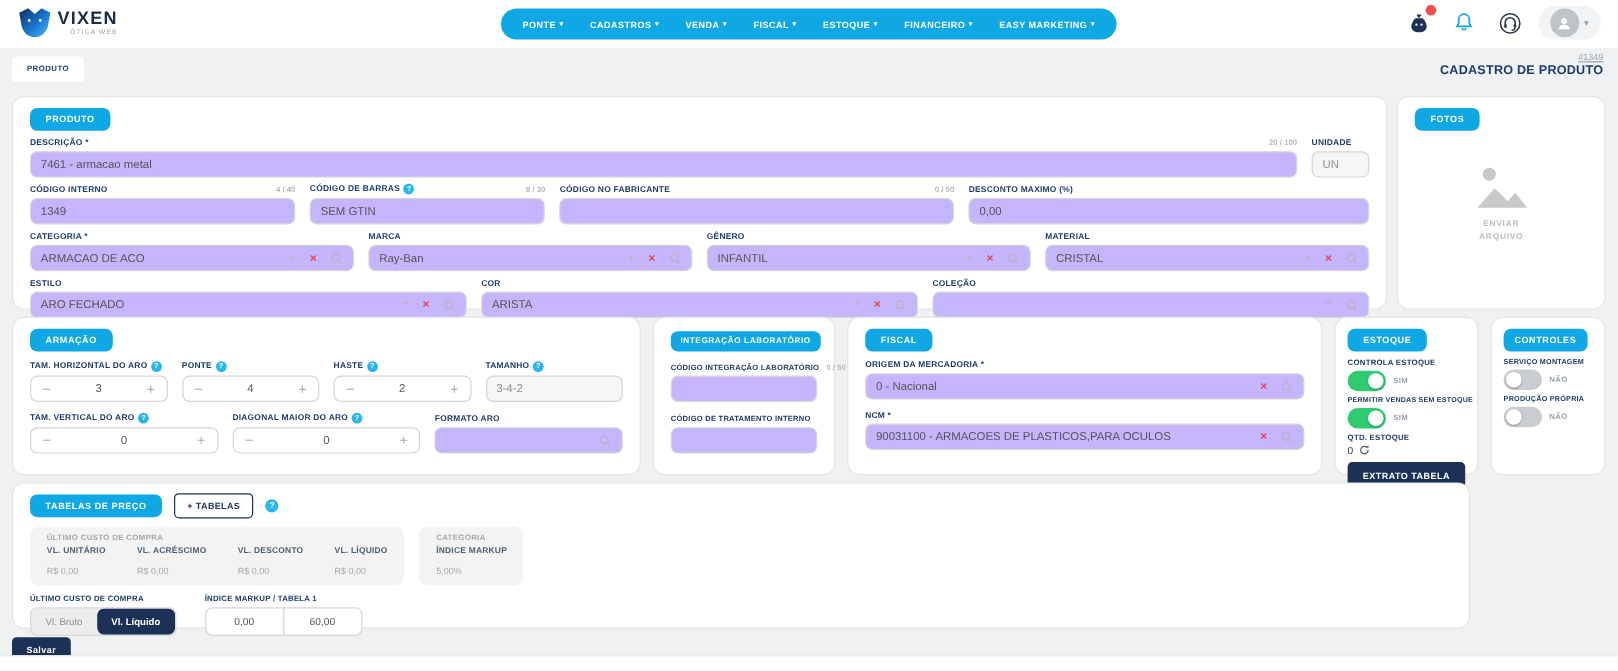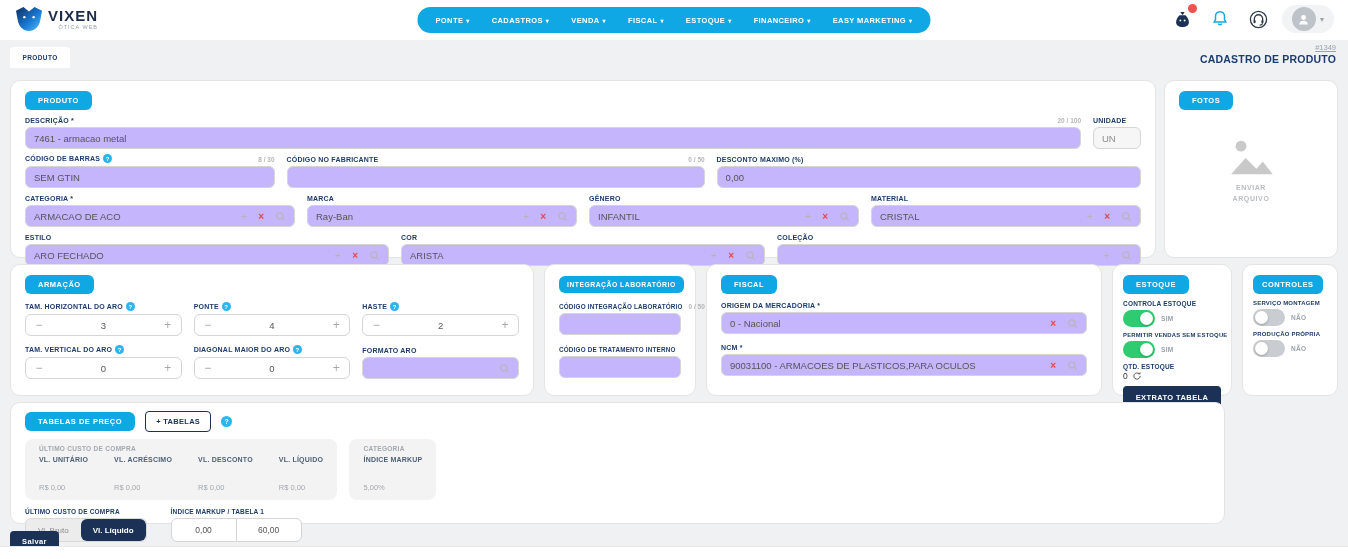--- a/index.html
+++ b/index.html
@@ -62,21 +62,21 @@
   
   .fotos-inner { display:flex; flex-direction:column; align-items:center; justify-content:center; height:110px; margin-top:6px; cursor:pointer; }
   .enviar { font-size:7px; font-weight:bold; color:#b9bdc1; letter-spacing:.6px; text-align:center; line-height:1.6; margin-top:6px; }
 
   
   .tbl-hdrrow { display:flex; align-items:center; gap:10px; }
   .btn-outline { background:#fff; border:1px solid #1b3156; color:#1b3156; font-size:7.5px; font-weight:bold; border-radius:4px; padding:5px 10px; letter-spacing:.3px; cursor:pointer; font-family:inherit; }
   .gray-card { background:#f3f3f3; border-radius:8px; padding:6px 14px 8px 14px; display:inline-block; vertical-align:top; }
   .gc-title { font-size:6.5px; font-weight:bold; color:#a3a8ad; letter-spacing:.3px; margin-bottom:4px; }
   .gc-cols { display:flex; gap:26px; }
-  .gc-col { display:flex; flex-direction:column; gap:20px; }
+  .gc-col { display:flex; flex-direction:column; gap:8px; }
   .gc-lbl { font-size:7px; font-weight:bold; color:#4c5f75; letter-spacing:.2px; }
   .gc-val { font-size:7.5px; color:#a3a8ad; }
   .seg { display:inline-flex; border:1px solid #d9d9d9; background:#ececec; border-radius:6px; overflow:hidden; height:24px; }
   .seg-opt { font-size:8px; display:flex; align-items:center; padding:0 12px; cursor:pointer;text-align:right; }
   .seg-opt.idle { color:#8d8d8d; }
   .seg-opt.sel { background:#1b3156; color:#fff; font-weight:bold; border-radius:6px; }
   .mk-inp { width:66px; height:24px; border:1px solid #d5d5d5; font-size:8.5px; color:#555; text-align:center; font-family:inherit; outline:none; background:#fff; }
 
   .footer-strip { position:absolute; left:0; bottom:0; width:100%; height:13px; background:#fff; border-top:1px solid #e7e7e7; }
 </style>
@@ -190,20 +190,27 @@
       </div>
       <div class="fld" style="flex:0 0 48px;justify-content:space-between;">
         <div class="fld-top">
             <span class="lbl">UNIDADE</span>
           </div>
         <input class="inp ro" readonly="" value="UN" style="">
       </div>
     </div>
 
     <div class="frow">
+      <div class="fld" style="flex:222 1 0;">
+        <div class="fld-top">
+          <span class="lbl">CÓDIGO INTERNO</span>
+          <span class="counter">4 / 40</span>
+        </div>
+        <input class="inp" value="1349" style="">
+      </div>
       <div class="fld" style="flex:197 1 0;">
         <div class="fld-top">
           <span class="lbl">
               <span>CÓDIGO DE BARRAS</span>
               <span class="help">?</span>
             </span>
           <span class="counter">8 / 30</span>
         </div>
         <input class="inp" value="SEM GTIN" style="">
       </div>
@@ -389,20 +396,29 @@
               <span>HASTE</span>
               <span class="help">?</span>
             </span>
           </div>
         <div class="stepper">
           <span class="st-btn">−</span>
           <span class="st-val">2</span>
           <span class="st-btn">+</span>
         </div>
       </div>
+      <div class="fld" style="flex:1;">
+        <div class="fld-top">
+            <span class="lbl">
+              <span>TAMANHO</span>
+              <span class="help">?</span>
+            </span>
+          </div>
+        <input class="inp ro" readonly="" value="3-4-2" style="">
+      </div>
     </div>
     <div class="frow" style="margin-top:9px;">
       <div class="fld" style="flex:1;">
         <div class="fld-top">
             <span class="lbl">
               <span>TAM. VERTICAL DO ARO</span>
               <span class="help">?</span>
             </span>
           </div>
         <div class="stepper">

